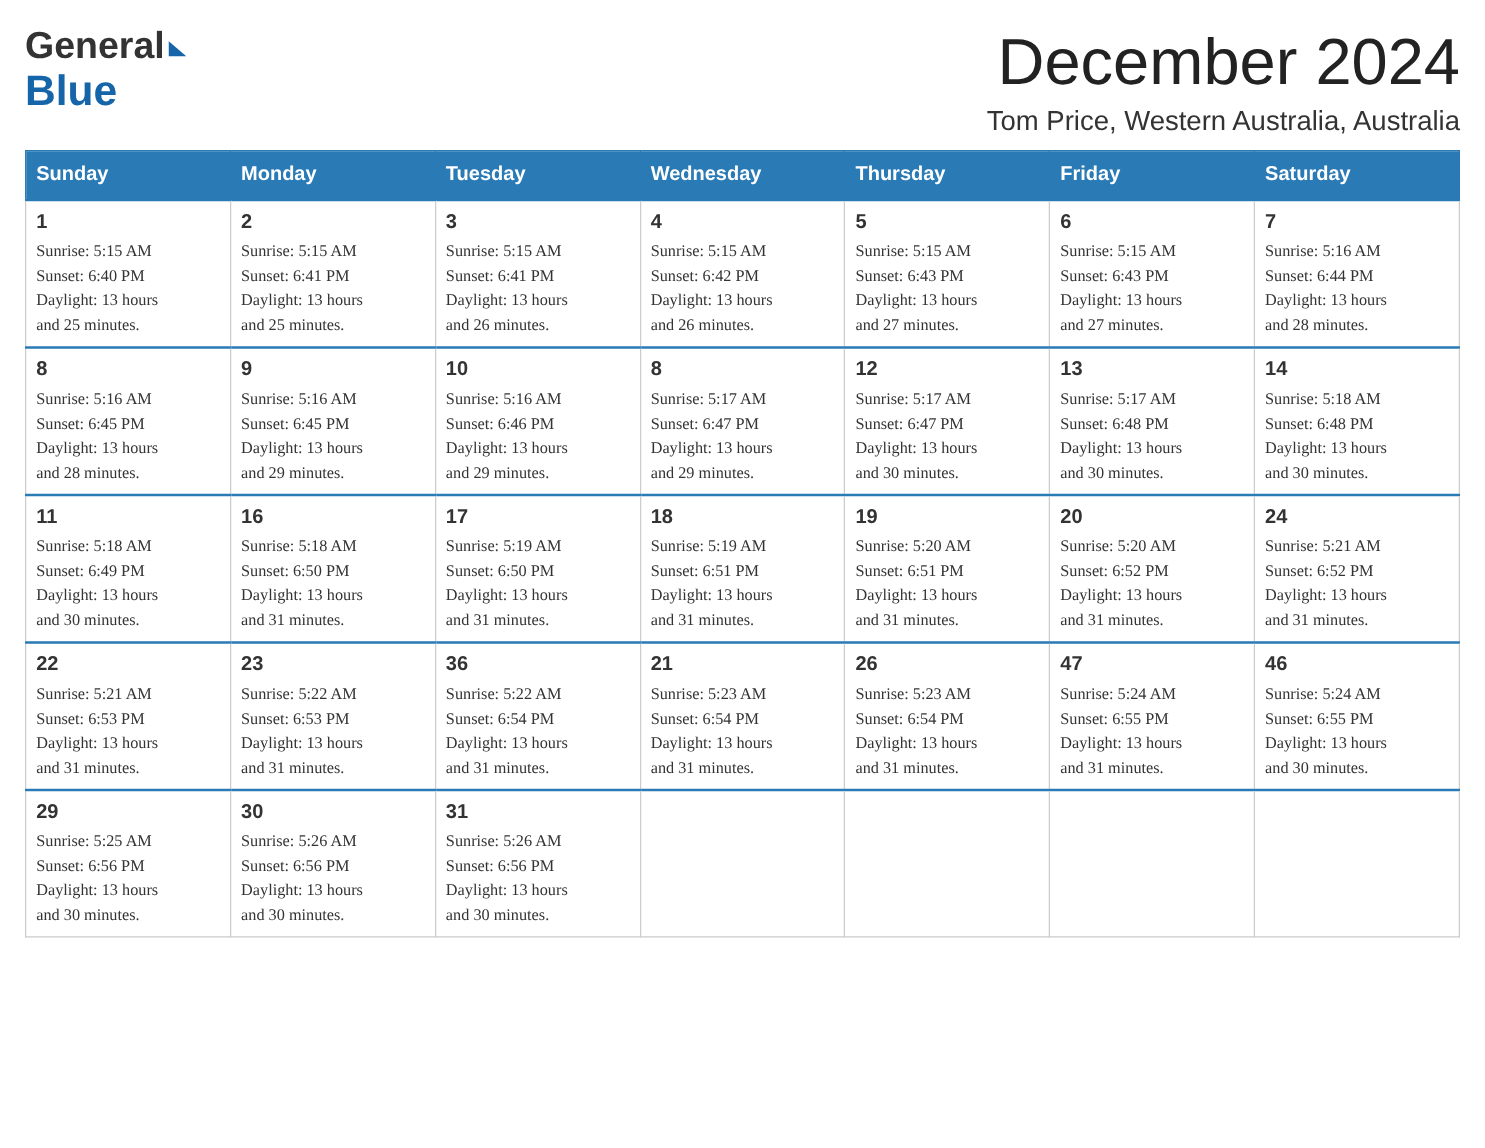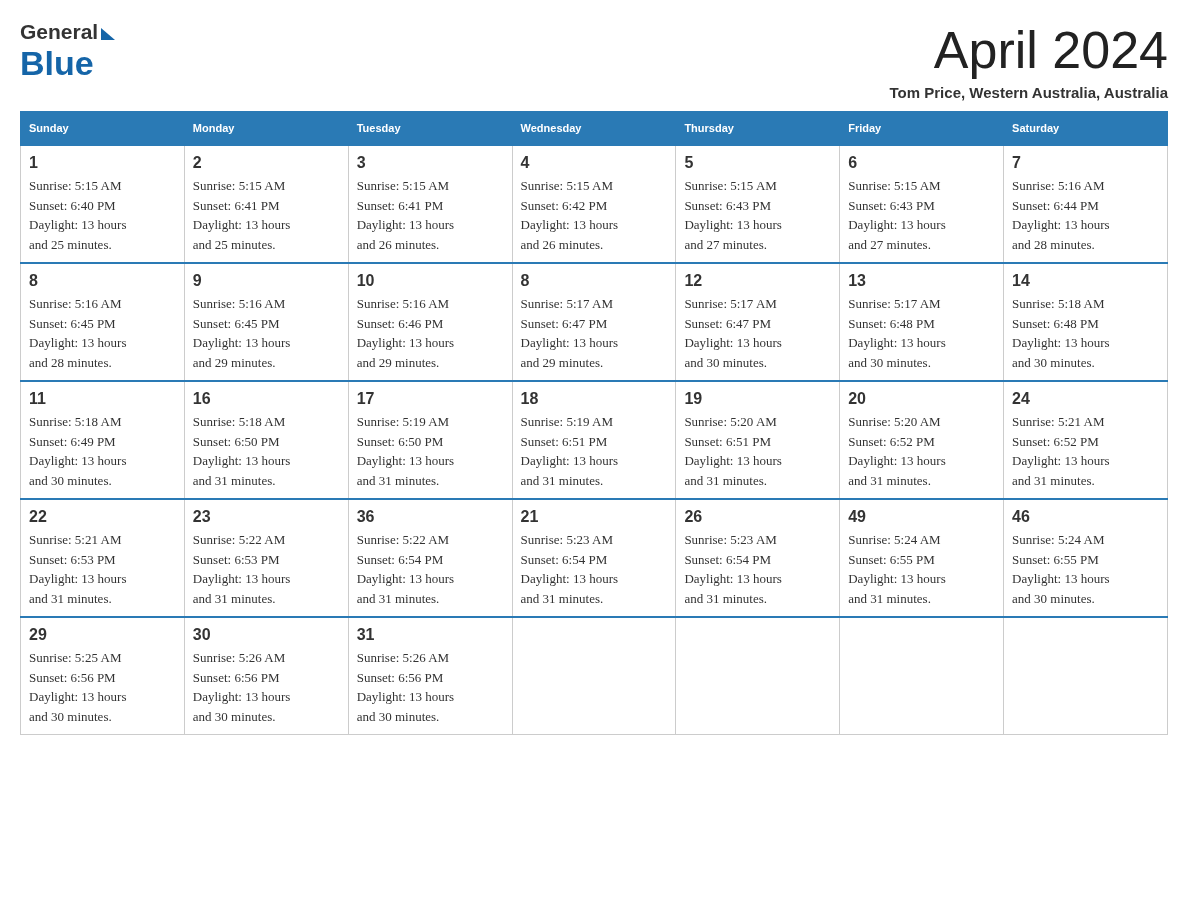--- a/index.html
+++ b/index.html
@@ -23,35 +23,34 @@
     }
     .title-area {
       text-align: right;
     }
     .month-title {
       font-size: 52px;
       font-weight: normal;
       color: #222;
     }
     .location-title {
-      font-size: 15px;
+      font-size: 22px;
       color: #333;
       margin-top: 4px;
-      font-weight: bold;
     }
     .calendar {
       width: 100%;
       border-collapse: collapse;
       margin-top: 10px;
     }
     .calendar th {
       background-color: #2a7ab5;
       color: #fff;
       padding: 10px 8px;
-      font-size: 11px;
+      font-size: 16px;
       font-weight: bold;
       text-align: left;
       border: 1px solid #2a7ab5;
     }
     .calendar td {
       vertical-align: top;
       padding: 8px;
       border: 1px solid #ccc;
       border-top: 2px solid #2a7ab5;
       font-size: 13px;
@@ -72,21 +71,21 @@
     .day-info {
       font-size: 13px;
       line-height: 1.5;
       font-family: Liberation Serif, serif;
     }
     .logo-row {
       display: flex;
       align-items: center;
     }
     .general-text {
-      font-size: 21px;
+      font-size: 30px;
       font-weight: bold;
       color: #333;
     }
     .blue-text {
       font-size: 34px;
       font-weight: bold;
       color: #1565a8;
     }
     .arrow-icon {
       display: inline-block;
@@ -106,21 +105,21 @@
   <div class="logo">
     <div class="logo-row">
       <span class="general-text">General</span>
       <span class="arrow-icon"></span>
     </div>
     <div>
       <span class="blue-text">Blue</span>
     </div>
   </div>
   <div class="title-area">
-    <div class="month-title">April 2024</div>
+    <div class="month-title">December 2024</div>
     <div class="location-title">Tom Price, Western Australia, Australia</div>
   </div>
 </div>
 
 <table class="calendar">
   <thead>
     <tr>
       <th>Sunday</th>
       <th>Monday</th>
       <th>Tuesday</th>
@@ -236,21 +235,21 @@
         </td>
         <td>
           <span class="day-number">21</span>
           <div class="day-info">Sunrise: 5:23 AM<br>Sunset: 6:54 PM<br>Daylight: 13 hours<br>and 31 minutes.</div>
         </td>
         <td>
           <span class="day-number">26</span>
           <div class="day-info">Sunrise: 5:23 AM<br>Sunset: 6:54 PM<br>Daylight: 13 hours<br>and 31 minutes.</div>
         </td>
         <td>
-          <span class="day-number">49</span>
+          <span class="day-number">47</span>
           <div class="day-info">Sunrise: 5:24 AM<br>Sunset: 6:55 PM<br>Daylight: 13 hours<br>and 31 minutes.</div>
         </td>
         <td>
           <span class="day-number">46</span>
           <div class="day-info">Sunrise: 5:24 AM<br>Sunset: 6:55 PM<br>Daylight: 13 hours<br>and 30 minutes.</div>
         </td>
       </tr>
       <tr>
         <td>
           <span class="day-number">29</span>

